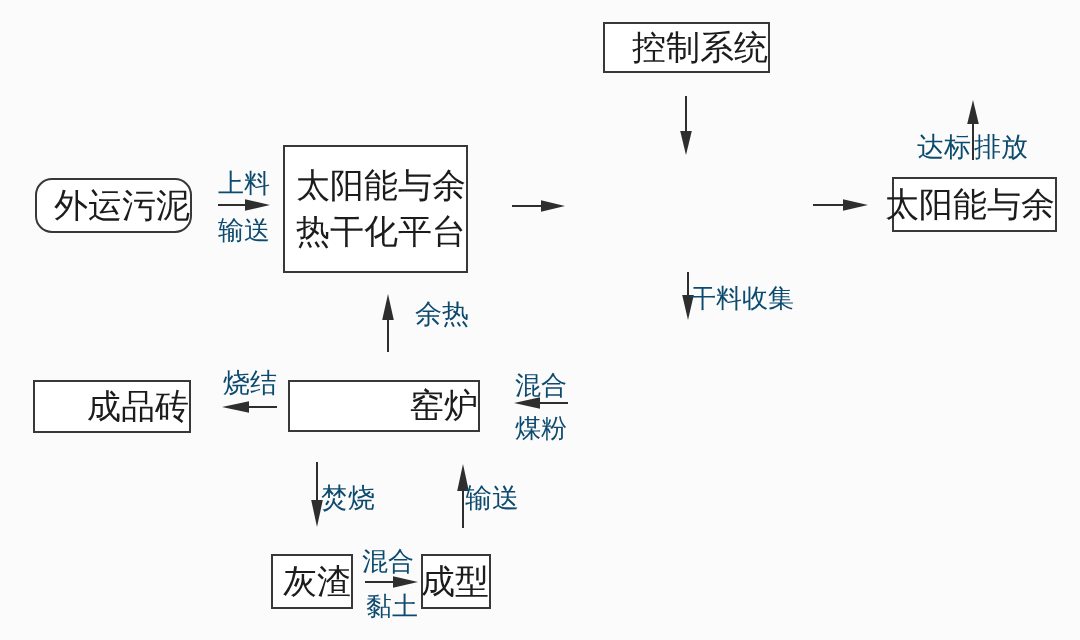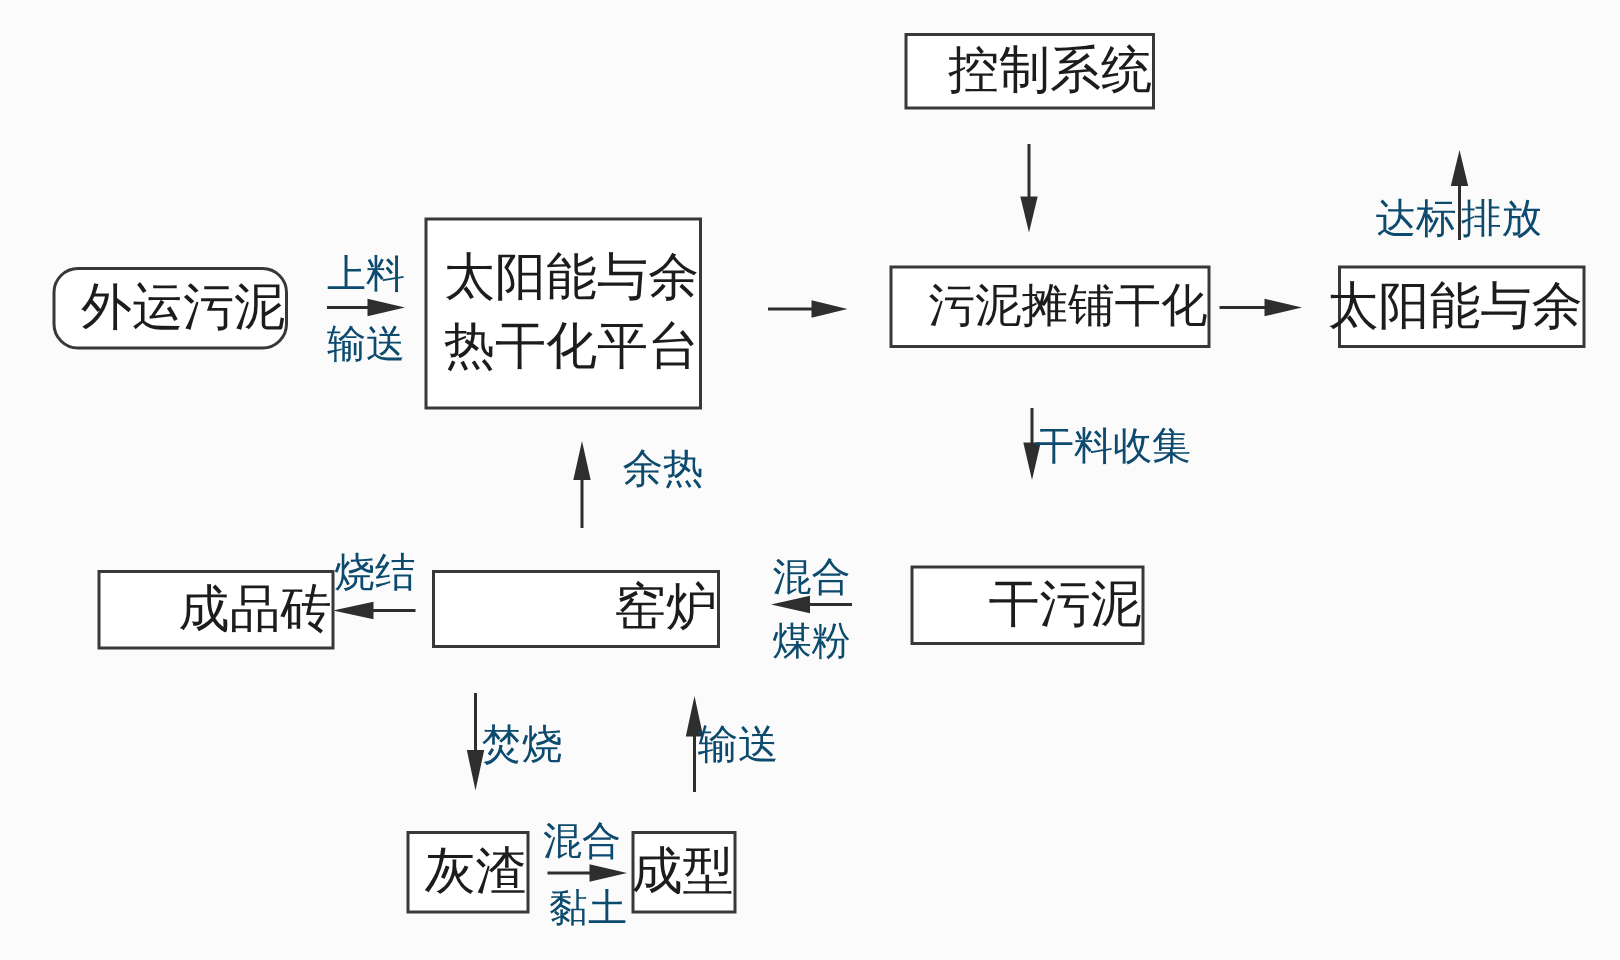--- a/index.html
+++ b/index.html
@@ -130,37 +130,31 @@
 
   <div class="node" style="left:283px; top:145px; width:185px; height:128px;">
     <span class="tline">太阳能与余</span>
     <span class="tline">热干化平台</span>
   </div>
 
   <div class="node" style="left:603px; top:22px; width:167px; height:51px;">
     <span class="tline">控制系统</span>
   </div>
 
-  <div class="node small-text" style="left:593px; top:177px; width:214px; height:55px;">
-    <span class="tline">污泥摊铺干化</span>
-  </div>
 
   <div class="node" style="left:892px; top:177px; width:165px; height:55px;">
     <span class="tline">太阳能与余</span>
   </div>
 
-  <div class="node" style="left:607px; top:377px; width:156px; height:53px;">
-    <span class="tline">干污泥</span>
-  </div>
 
   <div class="node" style="left:288px; top:380px; width:192px; height:52px;">
     <span class="tline">窑炉</span>
   </div>
 
-  <div class="node" style="left:33px; top:380px; width:158px; height:53px;margin-left:32px;">
+  <div class="node" style="left:33px; top:380px; width:158px; height:53px;">
     <span class="tline">成品砖</span>
   </div>
 
   <div class="node" style="left:271px; top:554px; width:82px; height:55px;">
     <span class="tline">灰渣</span>
   </div>
 
   <div class="node" style="left:421px; top:554px; width:70px; height:55px;">
     <span class="tline">成型</span>
   </div>

